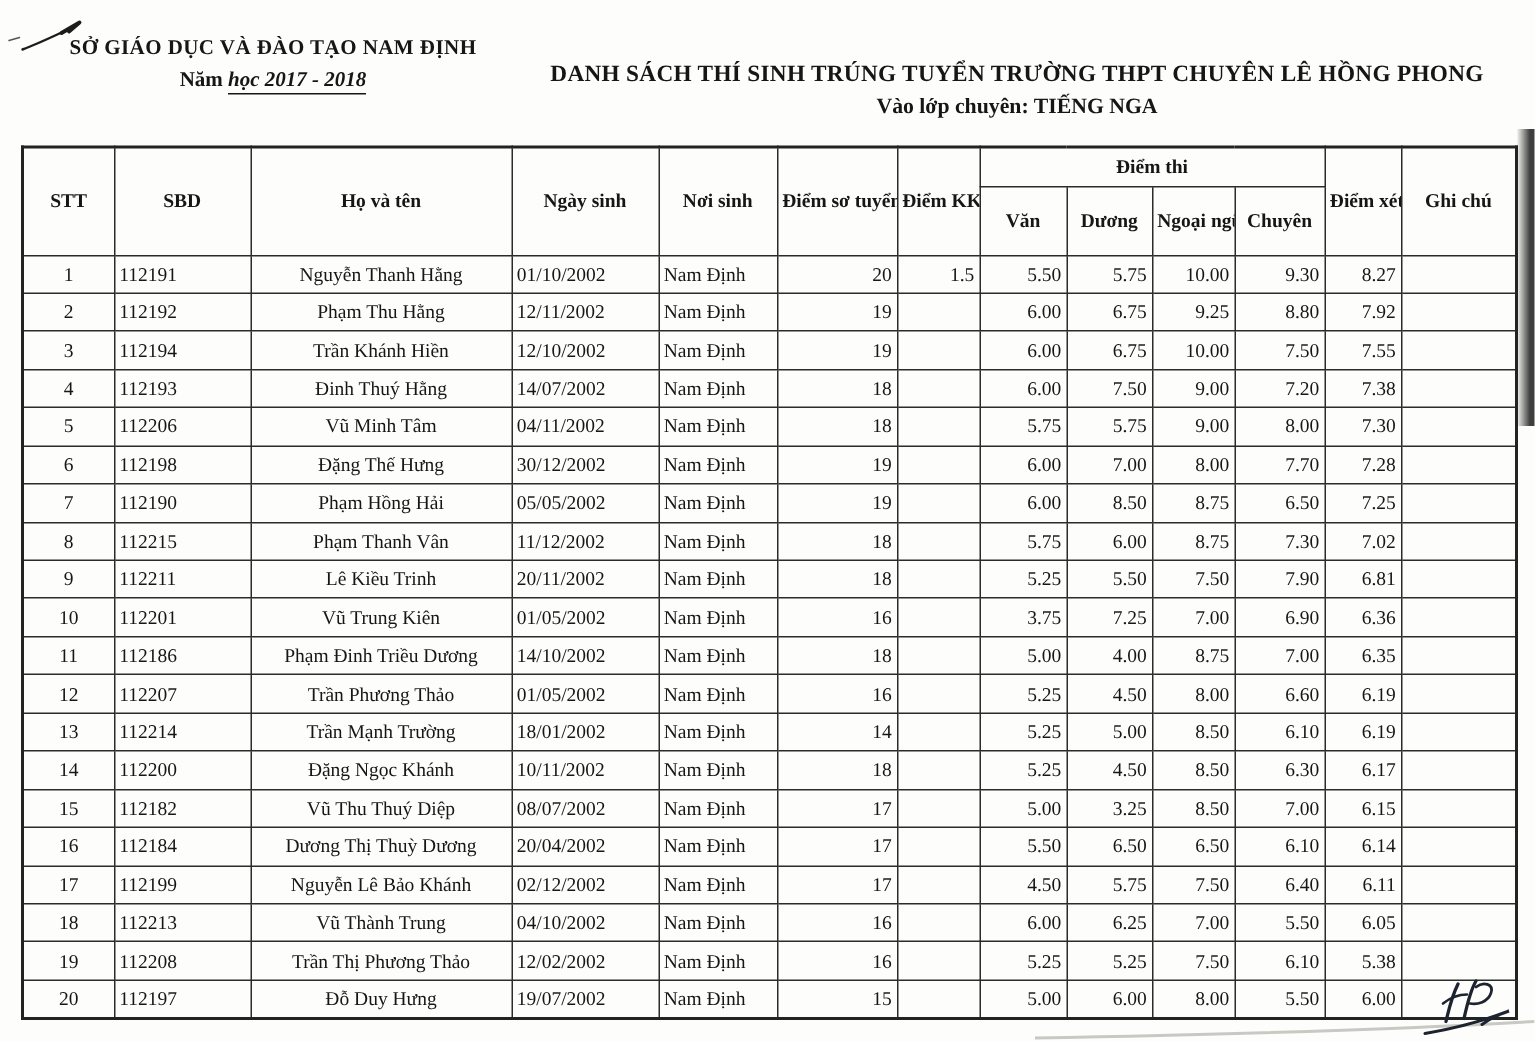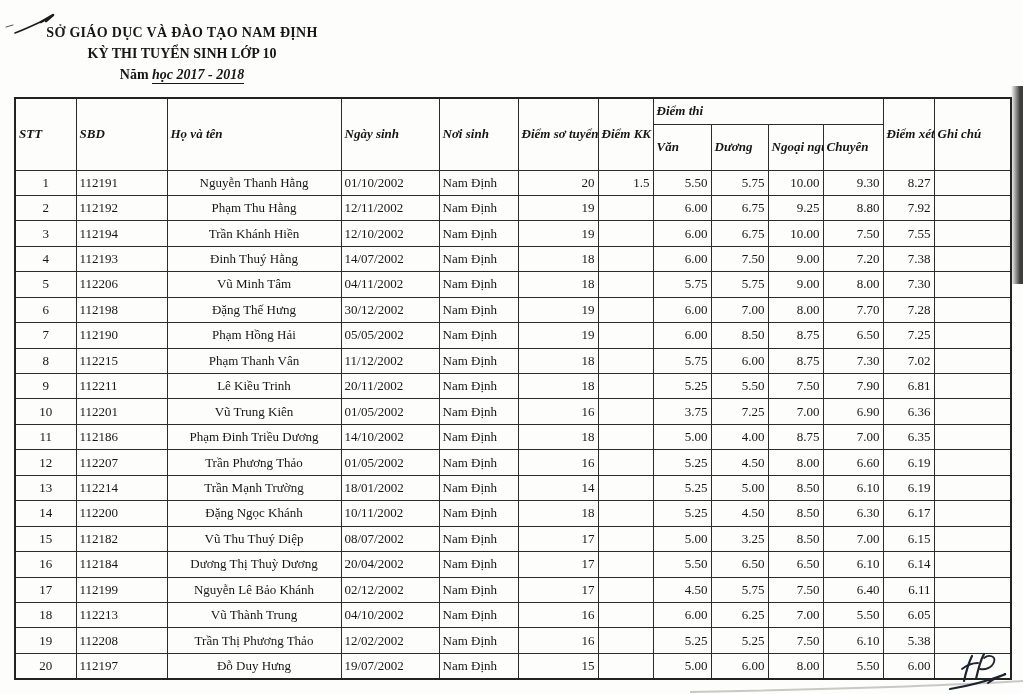--- a/index.html
+++ b/index.html
@@ -29,22 +29,22 @@
     border-collapse:collapse;table-layout:fixed;
     font-size:13px;
   }
   table.results th, table.results td{
     border:1px solid #2b2b2b;
     padding:0 3px;
     overflow:hidden;white-space:nowrap;
   }
   table.results{border:2px solid #232323;}
   thead th{
-    font-weight:bold;font-size:13px;text-align:left;vertical-align:middle;
-    line-height:1.15;white-space:pre-line;font-style:italic;
+    font-weight:bold;font-size:13px;text-align:center;vertical-align:middle;
+    line-height:1.15;white-space:pre-line;
   }
   thead tr.group-row{height:26px;}
   thead tr.sub-row{height:46px;}
   tbody tr{height:25.45px;}
   td.c{text-align:center;}
   td.l{text-align:left;padding-left:7px;}
   td.r{text-align:right;padding-right:4px;}
   td.name{padding-left:6px;text-align:center;}
   
   .scan-shadow{
@@ -62,24 +62,27 @@
   <svg class="overlay" width="1023" height="694" viewBox="0 0 1023 694">
     <path d="M15 33 C26 29, 38 23, 49 18" stroke="#1c1c1c" stroke-width="1.6" fill="none" stroke-linecap="round"></path>
     <path d="M41 22 L53 15 L46 21" stroke="#1c1c1c" stroke-width="2.6" fill="none" stroke-linecap="round" stroke-linejoin="round"></path>
     <path d="M6 27 L13 25" stroke="#555" stroke-width="1" fill="none" stroke-linecap="round"></path>
 
     <path d="M690 692 C800 690, 940 686, 1023 681" stroke="#c9c9c3" stroke-width="2" fill="none"></path>
   </svg>
 
   <div class="hdr-left">
     <div class="l1">SỞ GIÁO DỤC VÀ ĐÀO TẠO NAM ĐỊNH</div>
-    <div>KỲ THI TUYỂN SINH LỚP 10</div>
     <div><span>Năm </span><span class="year-underline">học 2017 - 2018</span></div>
   </div>
 
+  <div class="hdr-right">
+    <div class="title">DANH SÁCH THÍ SINH TRÚNG TUYỂN TRƯỜNG THPT CHUYÊN LÊ HỒNG PHONG</div>
+    <div class="subtitle">Vào lớp chuyên: TIẾNG NGA</div>
+  </div>
 
   <table class="results">
     <colgroup>
       <col style="width:61px">
         <col style="width:91px">
         <col style="width:174px">
       <col style="width:98px">
         <col style="width:79px">
         <col style="width:80px">
       <col style="width:55px">

